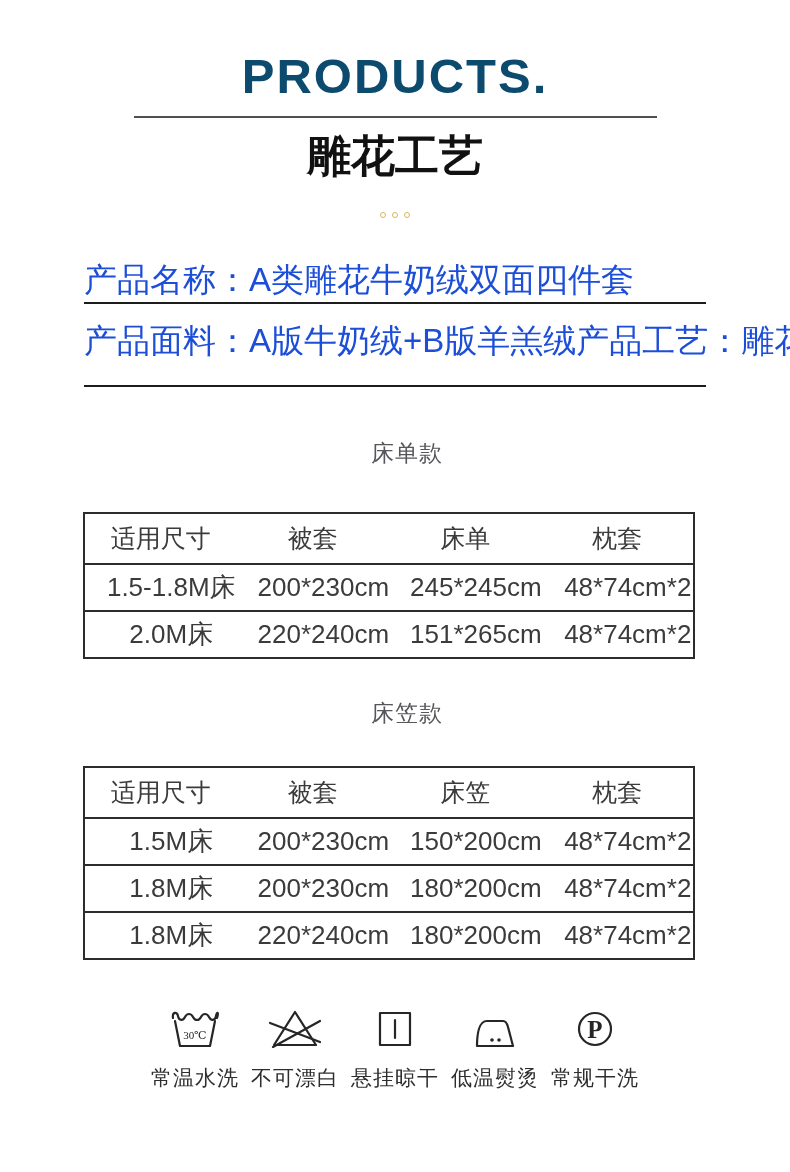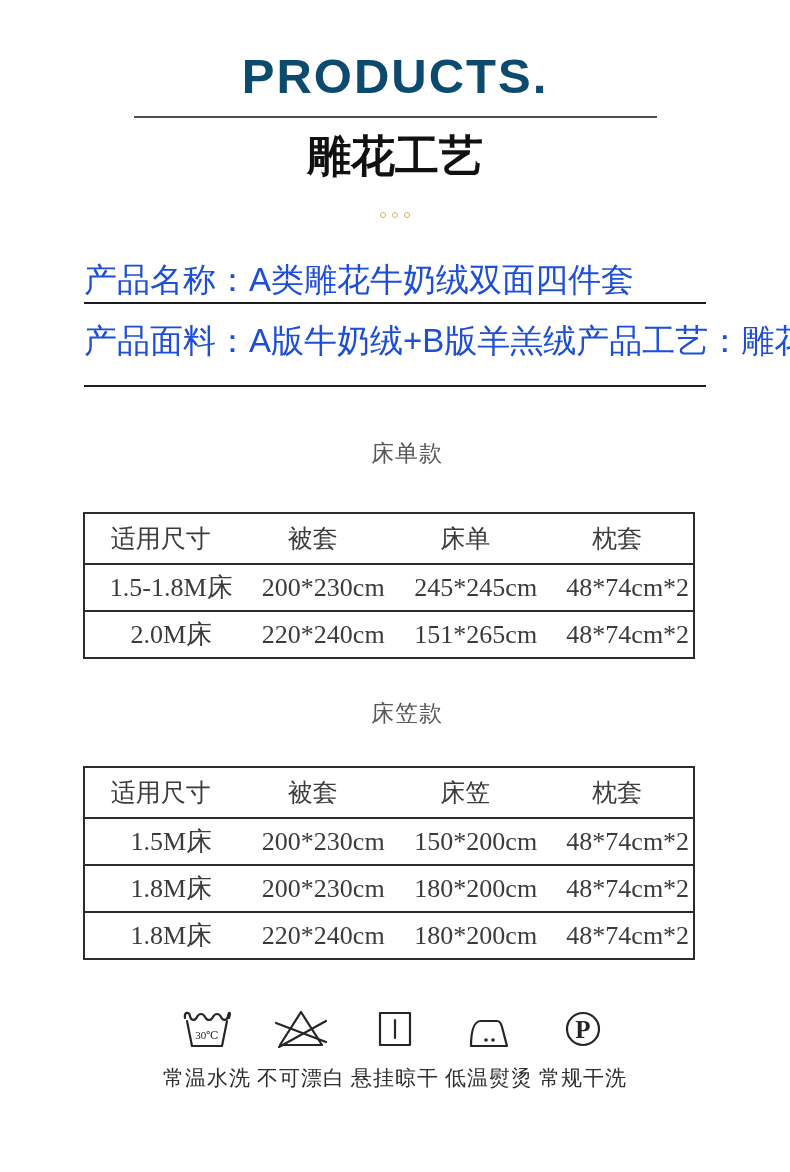--- a/index.html
+++ b/index.html
@@ -53,38 +53,38 @@
     font-family:"Liberation Serif","DejaVu Serif",serif;
     font-size:23px; color:#57575b; letter-spacing:1px;
   }
   .section-title-sheet  { top:438px; }
   .section-title-fitted { top:698px; }
 
   
   .spec-table {
     position:absolute; left:83px; width:612px;
     border-collapse:collapse; table-layout:fixed;
-    font-family:Liberation Serif, serif;
+    font-family:Liberation Sans, sans-serif;
     color:#3b3b3b;
   }
   .table-sheet  { top:512px; }
   .table-fitted { top:766px; }
   .spec-table, .spec-table th, .spec-table td { border:0; }
   .spec-table { border:2px solid #2c2c2c; }
   .spec-table th, .spec-table td {
     border-top:2px solid #2c2c2c;
     text-align:center; vertical-align:middle; padding:0;
   }
   .spec-table thead th { border-top:0; height:49px; font-size:25px; font-weight:normal; }
   .spec-table tbody td { height:45px; font-size:26px;padding-left:21px; }
 
   
   .care-row {
     position:absolute; top:1004px; left:0; width:100%;
-    display:flex; justify-content:center; align-items:flex-end; gap:6px;
+    display:flex; justify-content:center; align-items:flex-end; gap:12px;
   }
   .care-item { width:88px; display:flex; flex-direction:column; align-items:center; }
   .care-icon-box { height:44px; display:flex; align-items:flex-end; justify-content:center; }
   .care-icon-box svg { display:block; }
   .care-label {
     margin-top:16px; font-family:"Liberation Serif","DejaVu Serif",serif;
     font-size:21px; color:#2e2e2e; letter-spacing:1px; white-space:nowrap;
   }
   .ci-stroke { fill:none; stroke:#262626; stroke-width:2.2; stroke-linecap:round; stroke-linejoin:round; }
   .ci-fill   { fill:#262626; stroke:none; }

